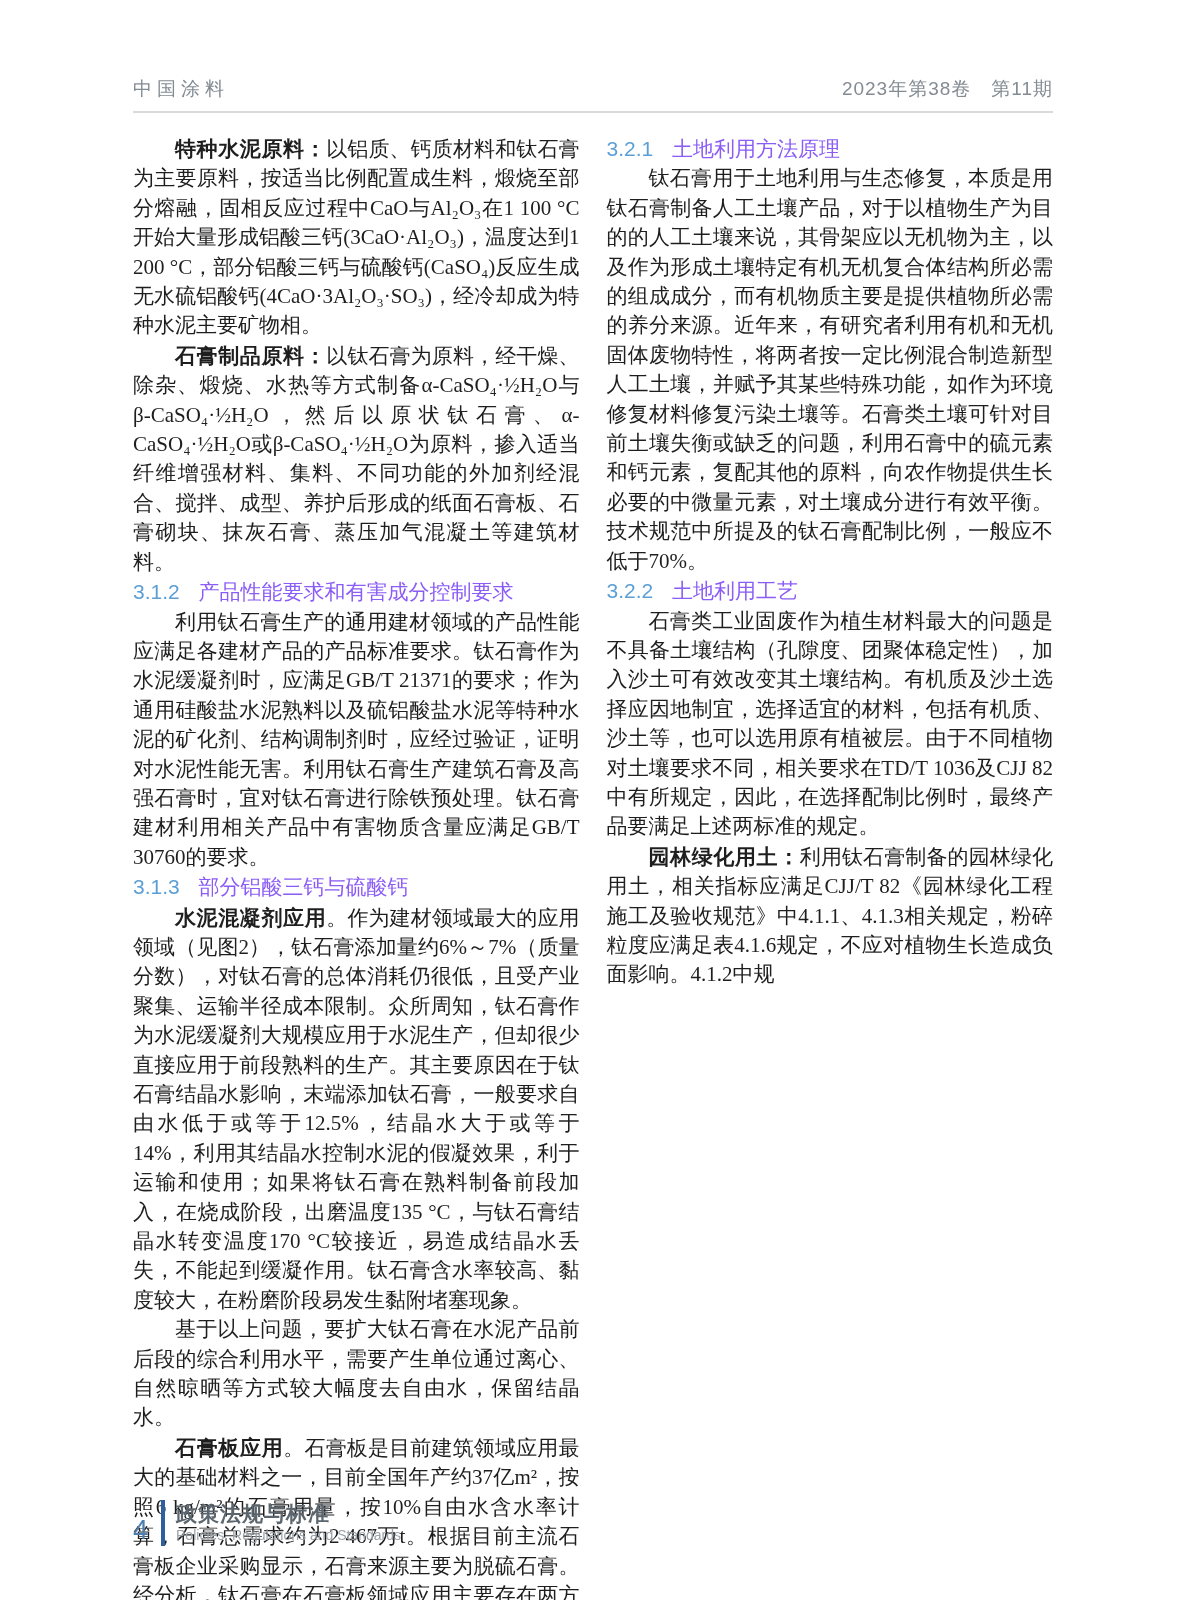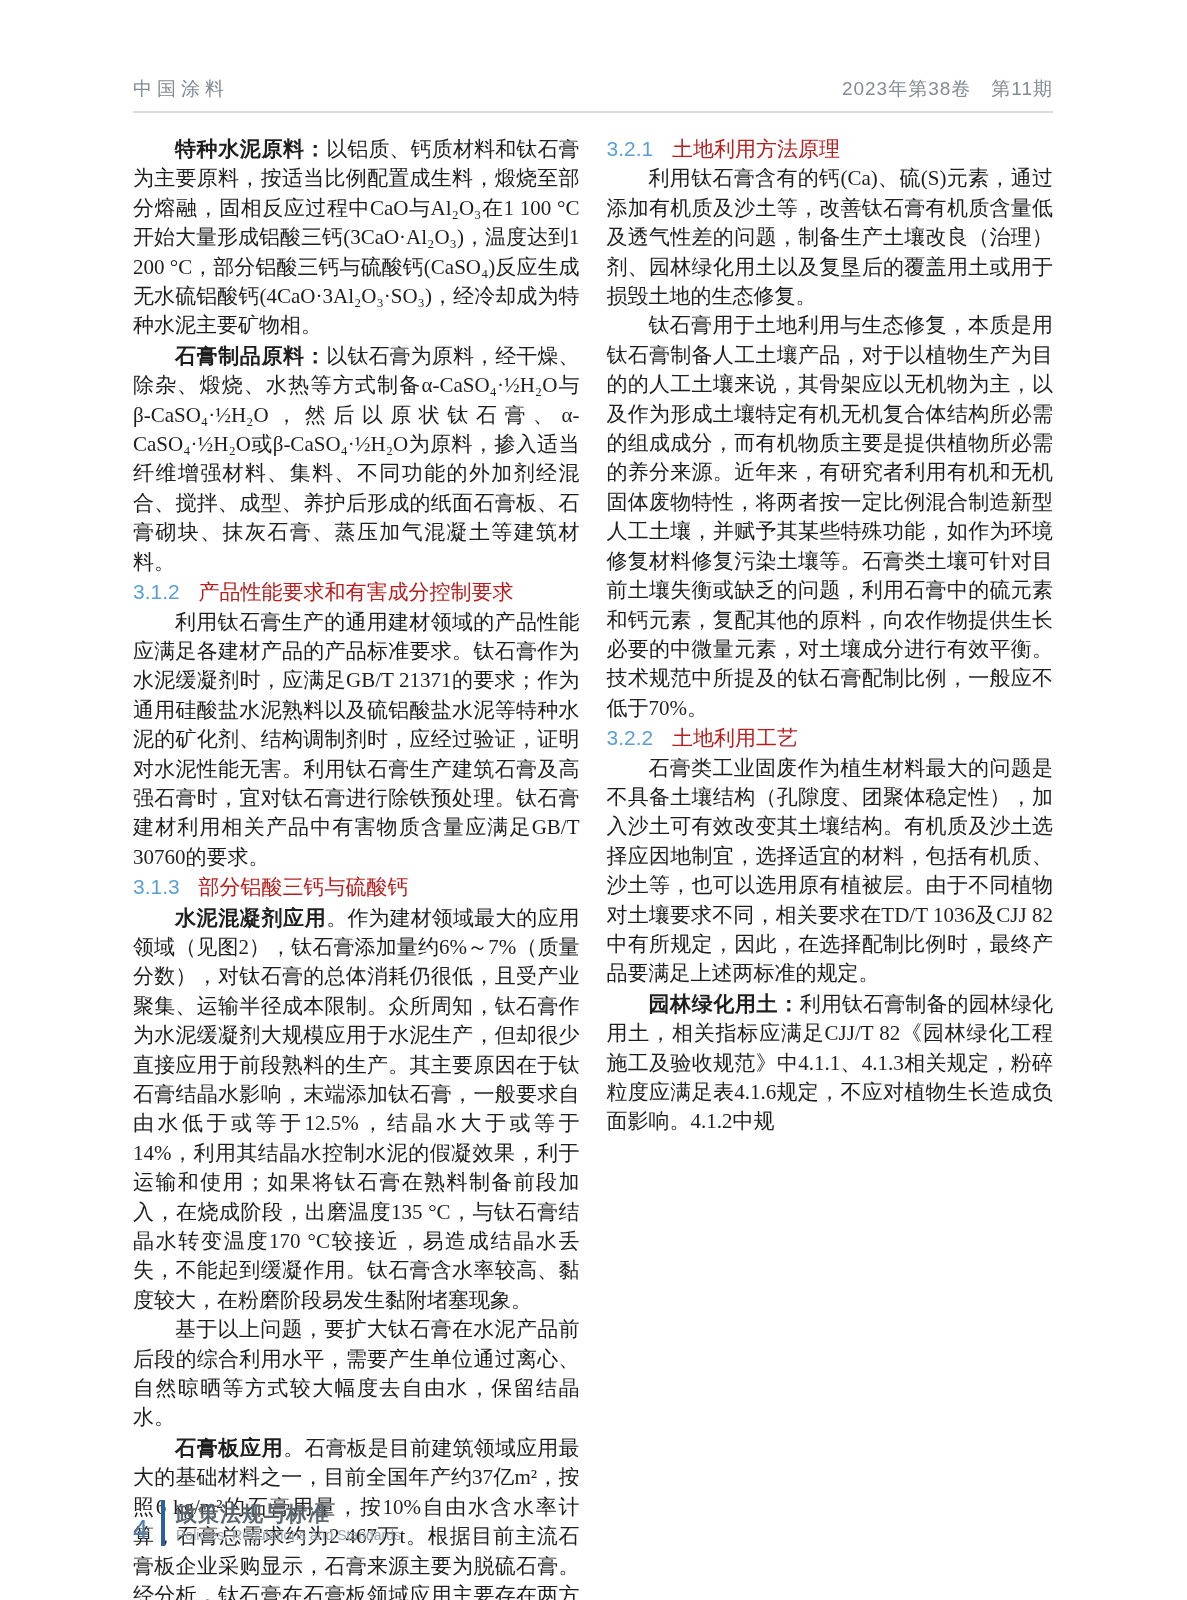--- a/index.html
+++ b/index.html
@@ -58,21 +58,21 @@
     color: #5b9fd6;
     font-weight: bold;
     font-family: "Liberation Sans", "DejaVu Sans", sans-serif;
   }
   .h2 .hnum { margin-right: 0.8em; color: #5b9fd6; }
   .h3 .hnum {
     color: #5b9fd6;
     font-family: "Liberation Sans", "DejaVu Sans", sans-serif;
     margin-right: 0.9em;
   }
-  .h3 .htitle { color: #b91c1c; }
+  .h3 .htitle { color: #8b5cf6; }
   
   .footer {
     position: absolute;
     left: 133px;
     top: 1500px;
     display: flex;
     align-items: center;
   }
   .page-num {
     font-family: "Liberation Sans", "DejaVu Sans", sans-serif;
@@ -120,21 +120,20 @@
         <p class="para"><span class="lead">石膏制品原料：</span><span>以钛石膏为原料，经干燥、除杂、煅烧、水热等方式制备α-CaSO₄·½H₂O与β-CaSO₄·½H₂O，然后以原状钛石膏、α-CaSO₄·½H₂O或β-CaSO₄·½H₂O为原料，掺入适当纤维增强材料、集料、不同功能的外加剂经混合、搅拌、成型、养护后形成的纸面石膏板、石膏砌块、抹灰石膏、蒸压加气混凝土等建筑材料。</span></p>
         <div class="h3"><span class="hnum">3.1.2</span><span class="htitle">产品性能要求和有害成分控制要求</span></div>
         <p class="para"><span>利用钛石膏生产的通用建材领域的产品性能应满足各建材产品的产品标准要求。钛石膏作为水泥缓凝剂时，应满足GB/T 21371的要求；作为通用硅酸盐水泥熟料以及硫铝酸盐水泥等特种水泥的矿化剂、结构调制剂时，应经过验证，证明对水泥性能无害。利用钛石膏生产建筑石膏及高强石膏时，宜对钛石膏进行除铁预处理。钛石膏建材利用相关产品中有害物质含量应满足GB/T 30760的要求。</span></p>
         <div class="h3"><span class="hnum">3.1.3</span><span class="htitle">部分铝酸三钙与硫酸钙</span></div>
         <p class="para"><span class="lead">水泥混凝剂应用</span><span>。作为建材领域最大的应用领域（见图2），钛石膏添加量约6%～7%（质量分数），对钛石膏的总体消耗仍很低，且受产业聚集、运输半径成本限制。众所周知，钛石膏作为水泥缓凝剂大规模应用于水泥生产，但却很少直接应用于前段熟料的生产。其主要原因在于钛石膏结晶水影响，末端添加钛石膏，一般要求自由水低于或等于12.5%，结晶水大于或等于14%，利用其结晶水控制水泥的假凝效果，利于运输和使用；如果将钛石膏在熟料制备前段加入，在烧成阶段，出磨温度135 °C，与钛石膏结晶水转变温度170 °C较接近，易造成结晶水丢失，不能起到缓凝作用。钛石膏含水率较高、黏度较大，在粉磨阶段易发生黏附堵塞现象。</span></p>
         <p class="para"><span>基于以上问题，要扩大钛石膏在水泥产品前后段的综合利用水平，需要产生单位通过离心、自然晾晒等方式较大幅度去自由水，保留结晶水。</span></p>
         <p class="para"><span class="lead">石膏板应用</span><span>。石膏板是目前建筑领域应用最大的基础材料之一，目前全国年产约37亿m²，按照6 kg/m²的石膏用量，按10%自由水含水率计算，石膏总需求约为2 467万t。根据目前主流石膏板企业采购显示，石膏来源主要为脱硫石膏。经分析，钛石膏在石膏板领域应用主要存在两方面难点：首先是钛石膏粒径小、</span></p>
       </div>
     <div class="col">
         <div class="h3"><span class="hnum">3.2.1</span><span class="htitle">土地利用方法原理</span></div>
-        <p class="para"><span>利用钛石膏含有的钙(Ca)、硫(S)元素，通过添加有机质及沙土等，改善钛石膏有机质含量低及透气性差的问题，制备生产土壤改良（治理）剂、园林绿化用土以及复垦后的覆盖用土或用于损毁土地的生态修复。</span></p>
         <p class="para"><span>钛石膏用于土地利用与生态修复，本质是用钛石膏制备人工土壤产品，对于以植物生产为目的的人工土壤来说，其骨架应以无机物为主，以及作为形成土壤特定有机无机复合体结构所必需的组成成分，而有机物质主要是提供植物所必需的养分来源。近年来，有研究者利用有机和无机固体废物特性，将两者按一定比例混合制造新型人工土壤，并赋予其某些特殊功能，如作为环境修复材料修复污染土壤等。石膏类土壤可针对目前土壤失衡或缺乏的问题，利用石膏中的硫元素和钙元素，复配其他的原料，向农作物提供生长必要的中微量元素，对土壤成分进行有效平衡。技术规范中所提及的钛石膏配制比例，一般应不低于70%。</span></p>
         <div class="h3"><span class="hnum">3.2.2</span><span class="htitle">土地利用工艺</span></div>
         <p class="para"><span>石膏类工业固废作为植生材料最大的问题是不具备土壤结构（孔隙度、团聚体稳定性），加入沙土可有效改变其土壤结构。有机质及沙土选择应因地制宜，选择适宜的材料，包括有机质、沙土等，也可以选用原有植被层。由于不同植物对土壤要求不同，相关要求在TD/T 1036及CJJ 82中有所规定，因此，在选择配制比例时，最终产品要满足上述两标准的规定。</span></p>
         <p class="para"><span class="lead">园林绿化用土：</span><span>利用钛石膏制备的园林绿化用土，相关指标应满足CJJ/T 82《园林绿化工程施工及验收规范》中4.1.1、4.1.3相关规定，粉碎粒度应满足表4.1.6规定，不应对植物生长造成负面影响。4.1.2中规</span></p>
       </div>
   </div>
 
   <div class="footer">
     <span class="page-num">4</span>
     <span class="footer-bar"></span>

